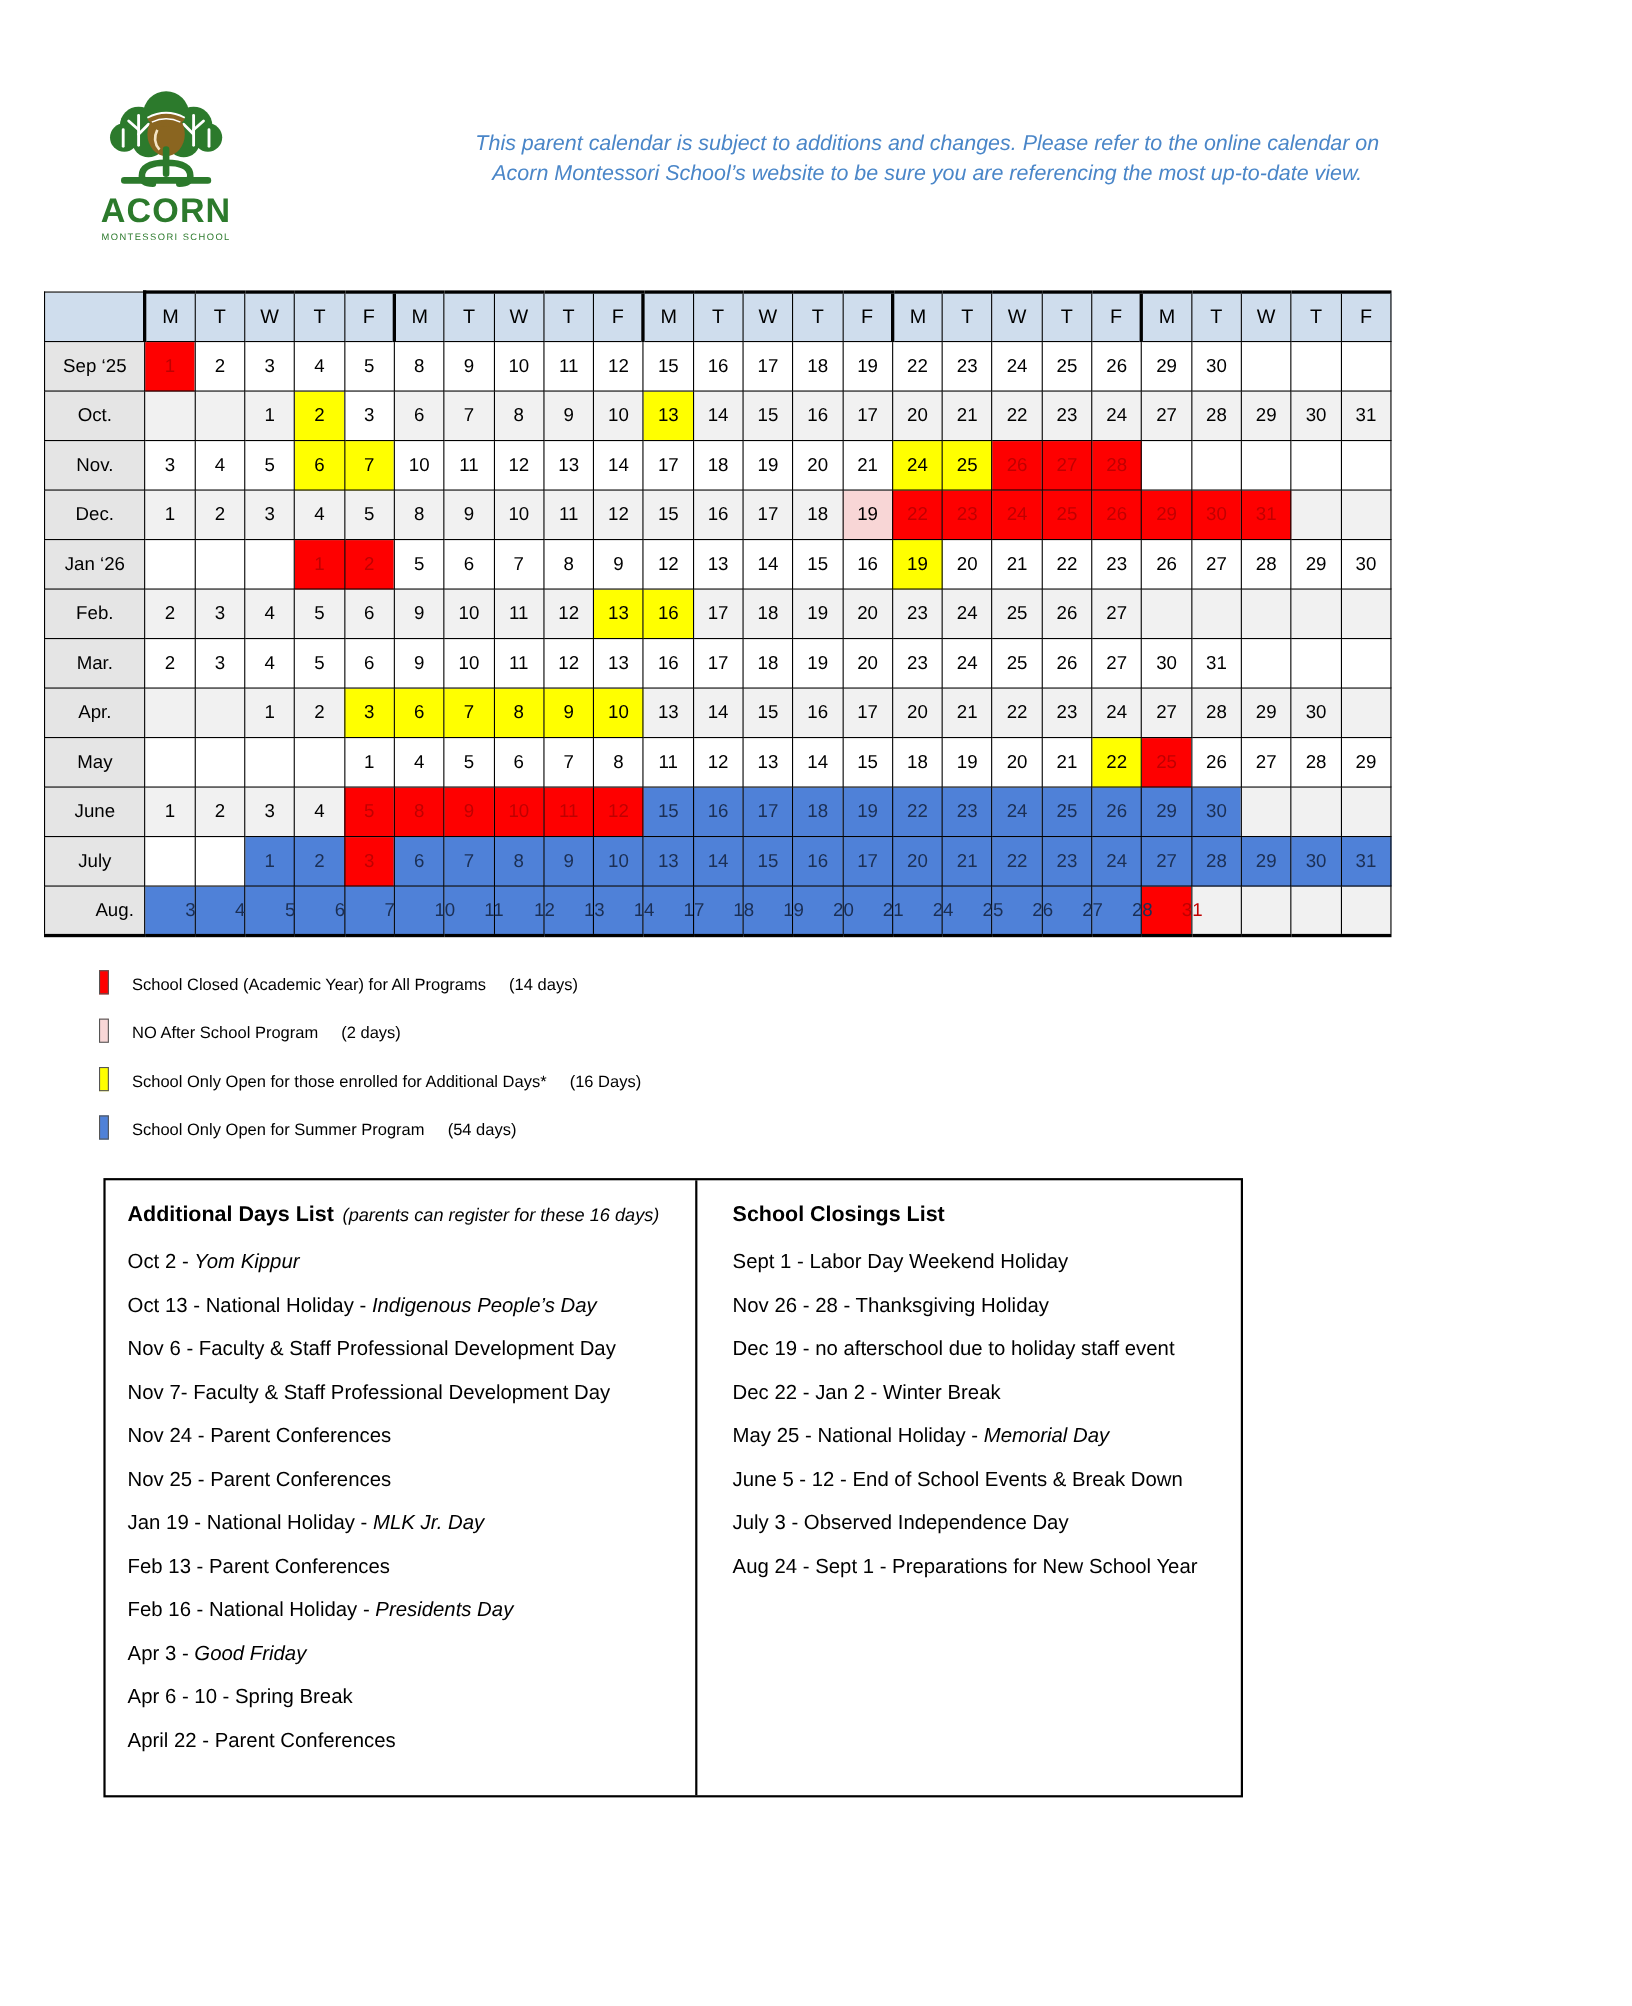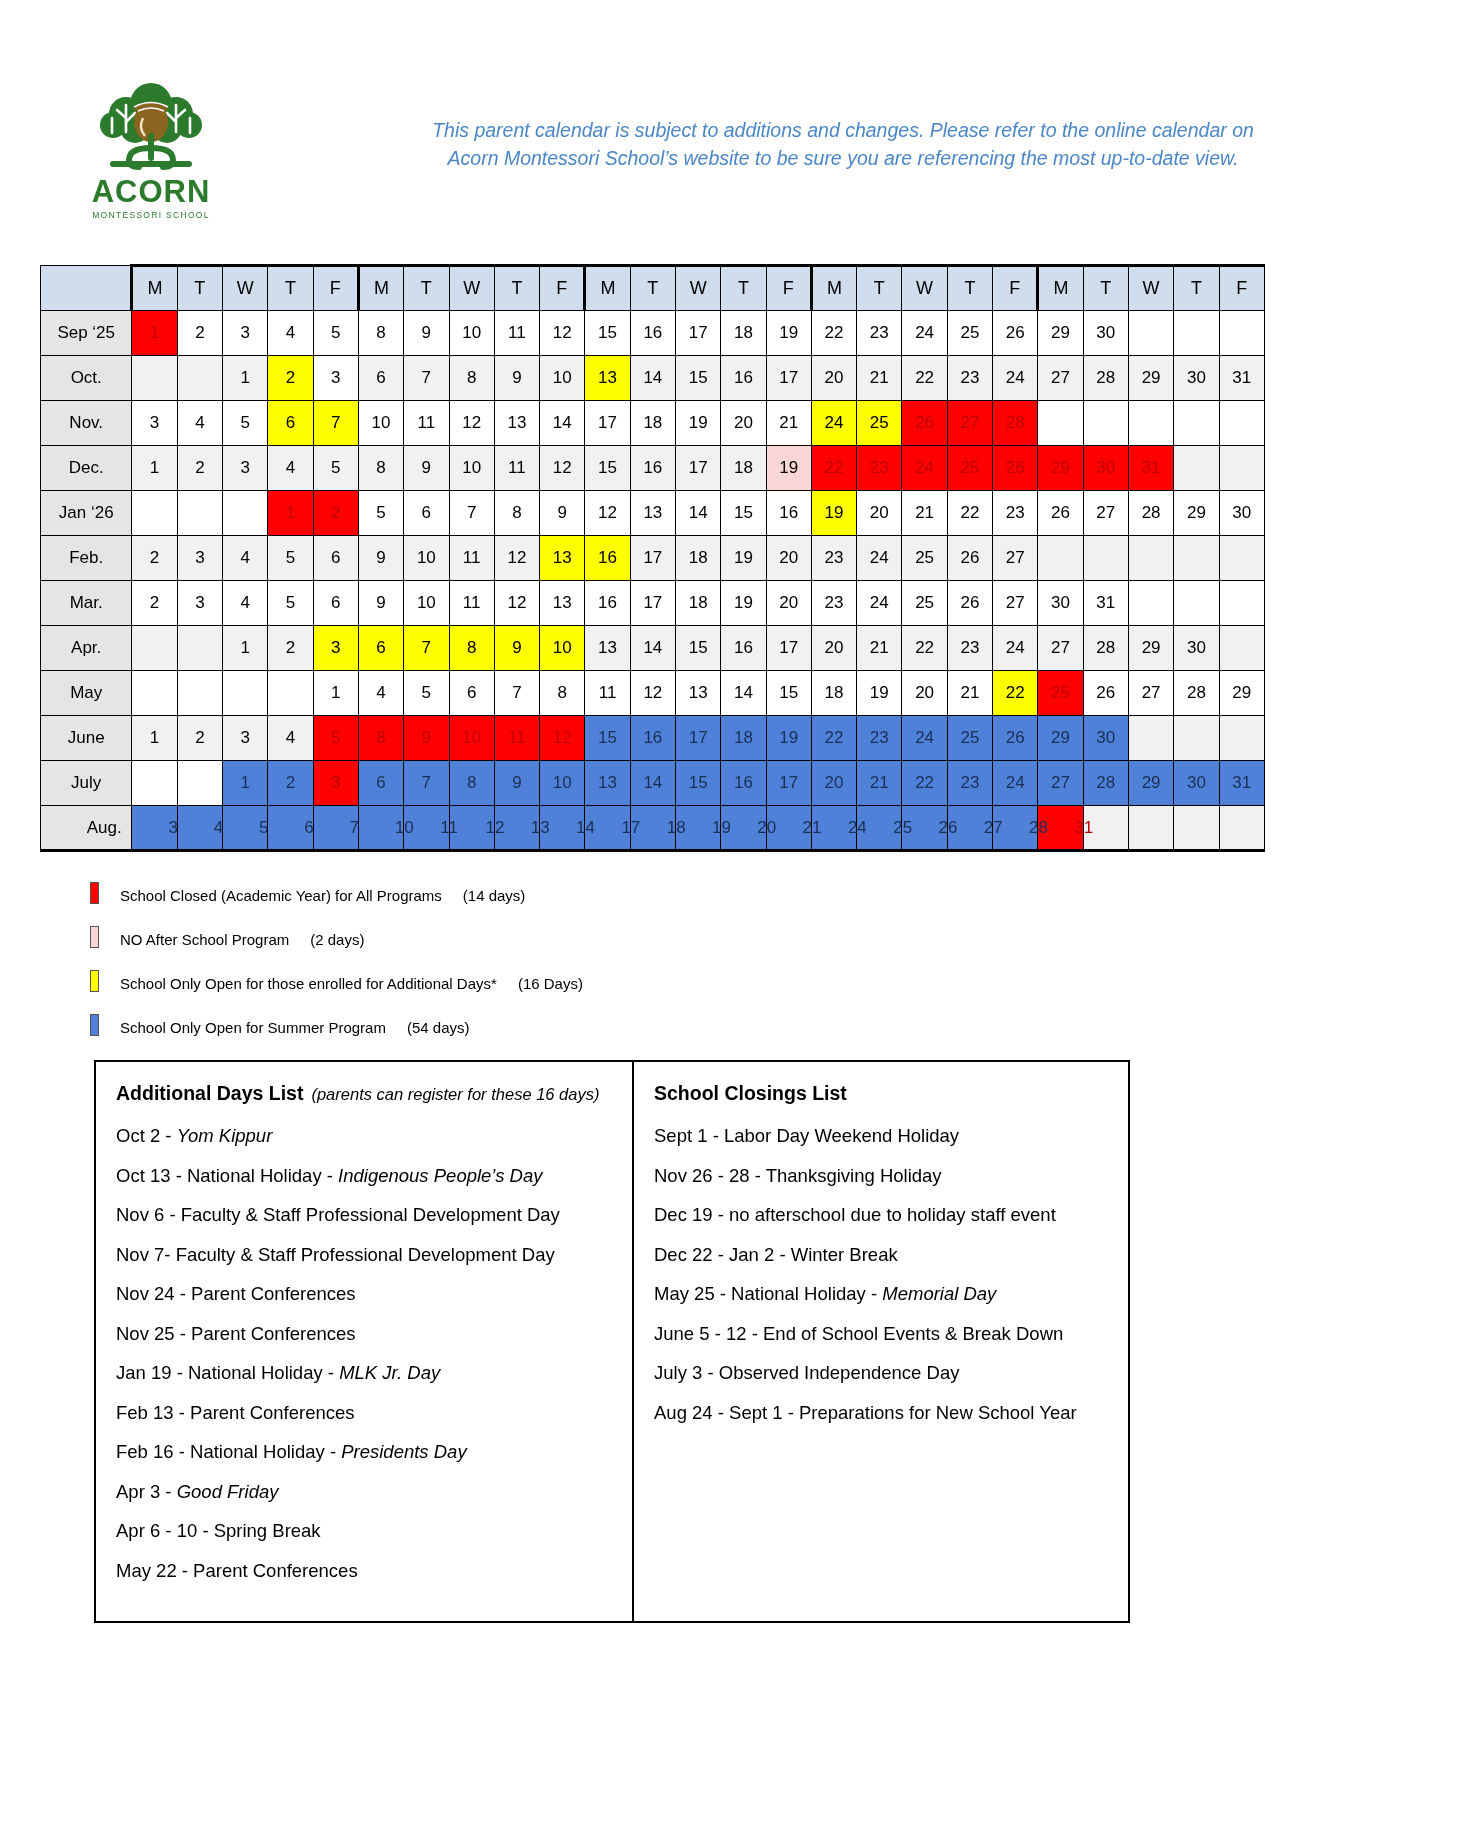--- a/index.html
+++ b/index.html
@@ -118,25 +118,26 @@
     flex:0 0 9px;
   }
   .sw-red   { background:#fe0000; }
   .sw-pink  { background:#f8d6d6; }
   .sw-yellow{ background:#ffff00; }
   .sw-blue  { background:#4f81d8; }
   .legend-note { margin-left:9px; }
 
   
   .lists {
-    margin:24px 0 0 94px;
+    margin:35px 0 0 94px;
     width:1036px;
     border:2px solid #000;
     display:flex;
     min-height:464px;
+    gap:12px;
   }
   .list-col { padding:20px 18px 20px 20px; }
   .list-col.left  { width:538px; border-right:2px solid #000; }
   .list-col.right { flex:1; }
   .list-head {
     font-size:19.5px;
     font-weight:bold;
     margin-bottom:22px;
     white-space:nowrap;
   }
@@ -642,21 +643,21 @@
         <div class="list-item"><span>Oct 13 - National Holiday - </span><span class="it">Indigenous People’s Day</span></div>
         <div class="list-item"><span>Nov 6 -  Faculty &amp; Staff Professional Development Day</span></div>
         <div class="list-item"><span>Nov 7-   Faculty &amp; Staff Professional Development Day</span></div>
         <div class="list-item"><span>Nov 24 - Parent Conferences</span></div>
         <div class="list-item"><span>Nov 25 - Parent Conferences</span></div>
         <div class="list-item"><span>Jan 19 - National Holiday - </span><span class="it">MLK Jr. Day</span></div>
         <div class="list-item"><span>Feb 13 - Parent Conferences</span></div>
         <div class="list-item"><span>Feb 16 - National Holiday - </span><span class="it">Presidents Day</span></div>
         <div class="list-item"><span>Apr 3 -   </span><span class="it">Good Friday</span></div>
         <div class="list-item"><span>Apr 6 - 10 - Spring Break</span></div>
-        <div class="list-item"><span>May 22 - Parent Conferences</span></div>
+        <div class="list-item"><span>April 22 - Parent Conferences</span></div>
       </div>
   </div>
   <div class="list-col right">
     <div class="list-head">
       <span>School Closings List</span>
     </div>
     <div id="close-items">
         <div class="list-item"><span>Sept 1 - Labor Day Weekend Holiday</span></div>
         <div class="list-item"><span>Nov 26 - 28 - Thanksgiving Holiday</span></div>
         <div class="list-item"><span>Dec 19 - no afterschool due to holiday staff event</span></div>

